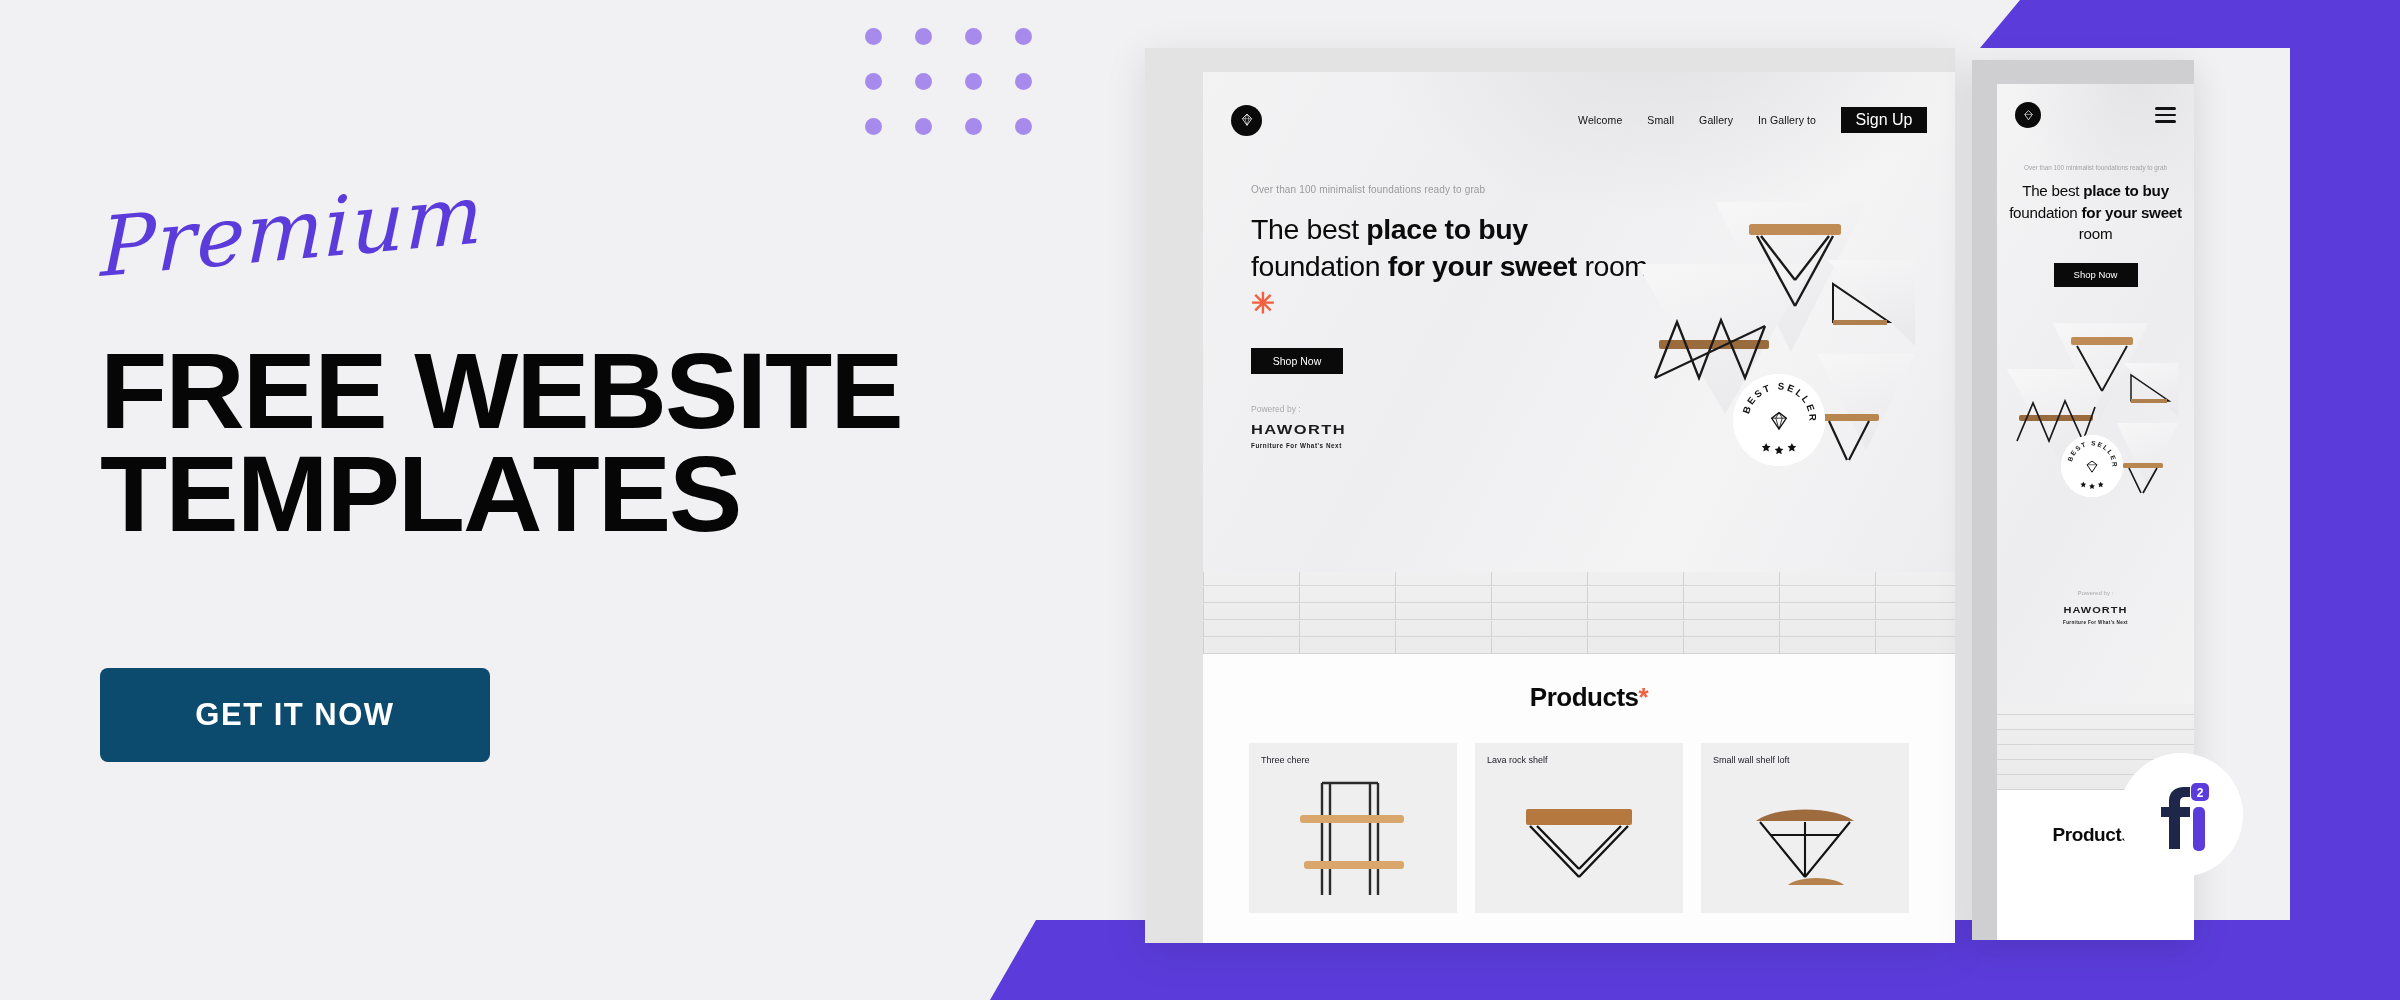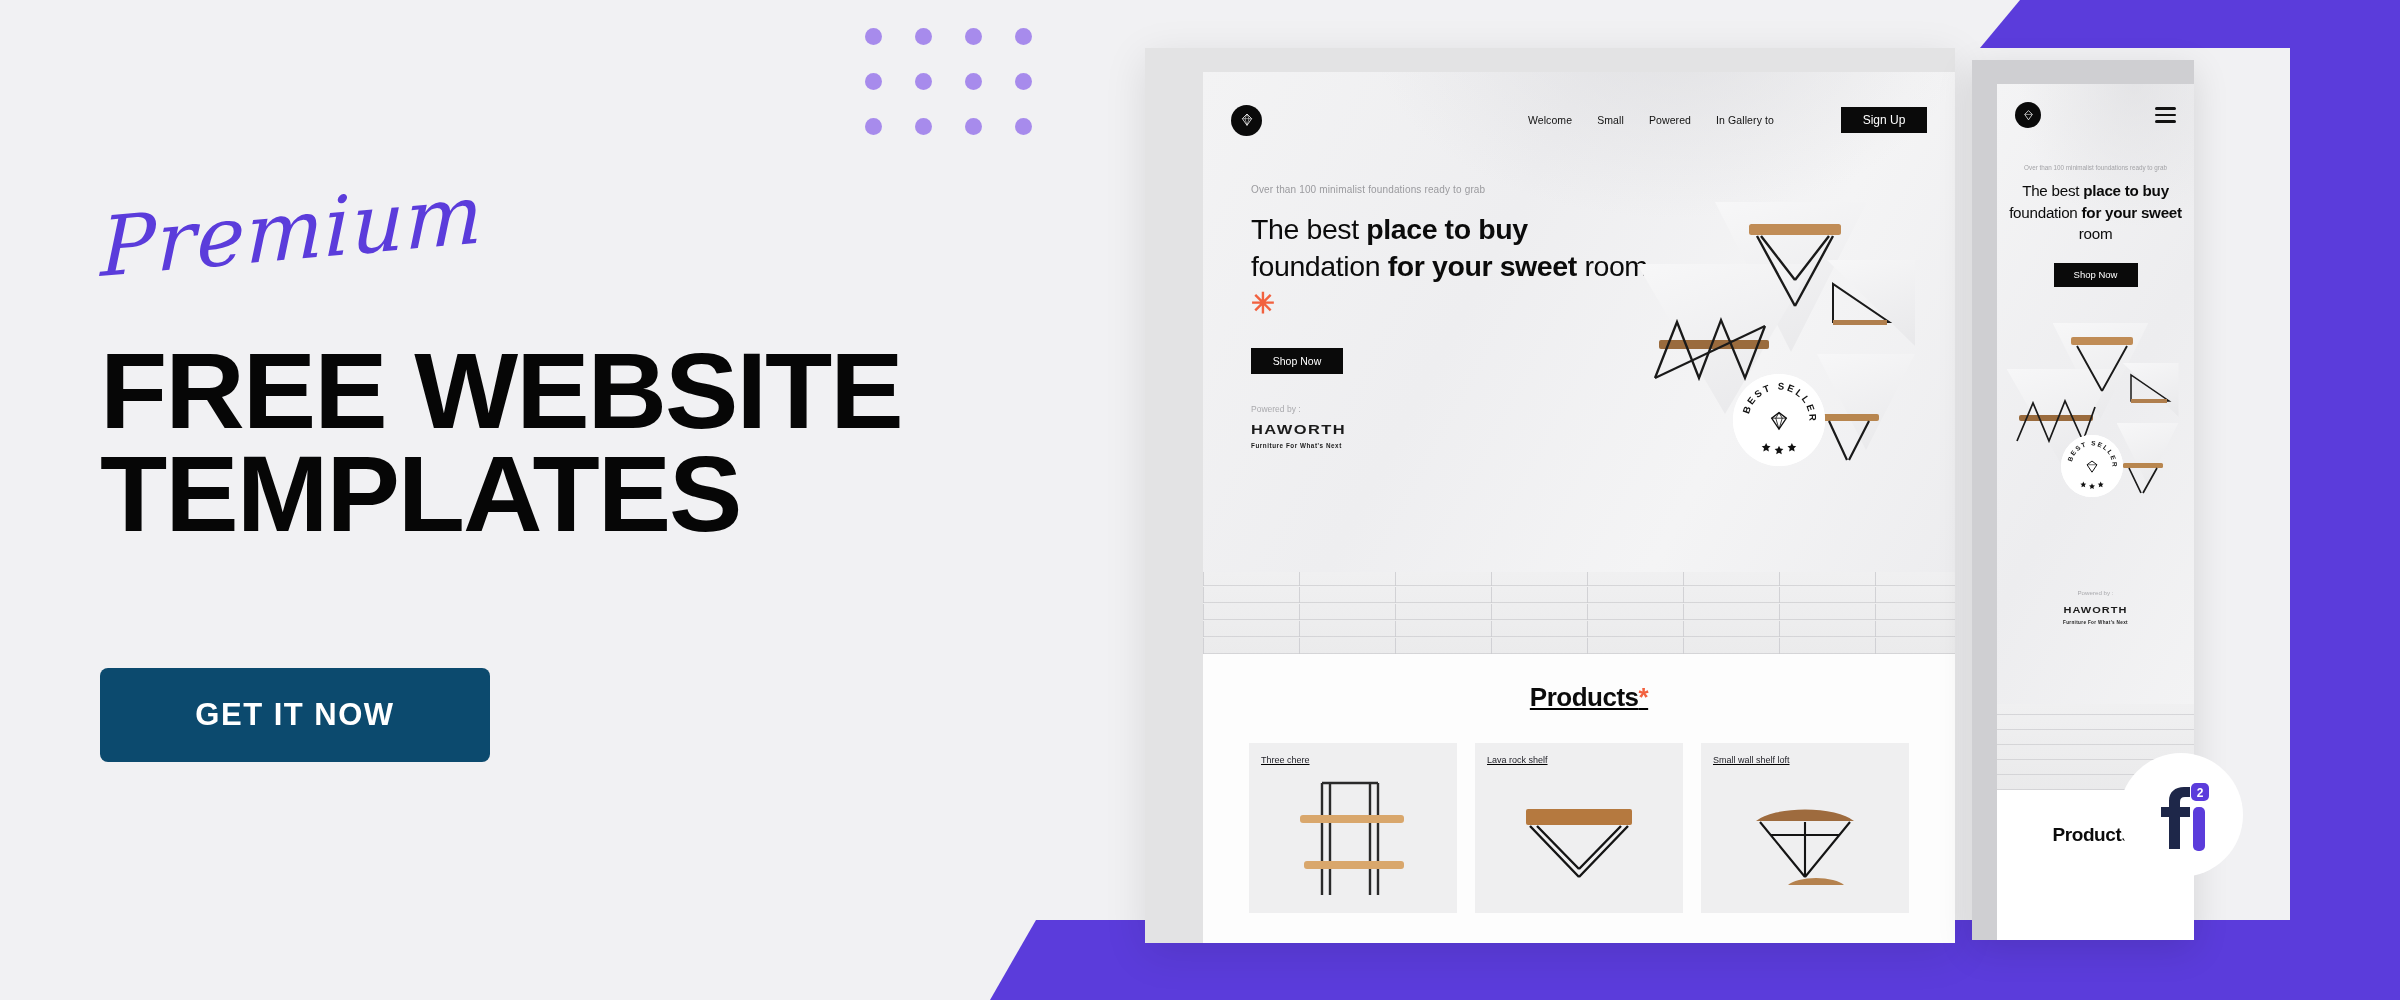--- a/index.html
+++ b/index.html
@@ -80,21 +80,20 @@
     position: absolute; left: 1145px; top: 48px;
     width: 810px; height: 895px;
     background: #e3e3e4;
     box-shadow: 0 10px 40px rgba(0,0,0,.10);
   }
   .desktop-screen {
     position: absolute; left: 58px; top: 24px;
     width: 752px; height: 871px;
     background: #d946ef;
     overflow: hidden;
-    text-decoration: underline;
   }
   .d-hero {
     position: relative; width: 100%; height: 500px;
     background:
       radial-gradient(ellipse 480px 300px at 62% -8%, rgba(215,215,218,.55), rgba(0,0,0,0) 62%),
       linear-gradient(118deg, #f3f3f4 0%, #eeeef0 38%, #f4f4f5 70%, #ededef 100%);
   }
   .d-nav {
     position: absolute; top: 22px; left: 0; right: 0; height: 52px;
     display: flex; align-items: center; padding: 0 28px;
@@ -103,24 +102,23 @@
     width: 31px; height: 31px; border-radius: 50%;
     background: #0a0a0a;
     display: flex; align-items: center; justify-content: center;
     flex: none;
   }
   .d-nav-links {
     margin-left: auto; display: flex; gap: 25px; align-items: center;
     font-size: 10.5px; color: #111; letter-spacing: .1px;
   }
   .signup-btn {
-    margin-left: 42px;
     background: #0a0a0a; color: #fff;
     width: 86px; height: 26px;
-    font-size: 12px;
+    font-size: 16px;
     display: flex; align-items: center; justify-content: center;
     border: none; cursor: pointer;
   }
   .d-hero-copy { position: absolute; left: 48px; top: 112px; width: 400px; }
   .eyebrow { font-size: 10px; color: #9a9a9e; letter-spacing: .15px; }
   .hero-h1 {
     margin-top: 16px;
     font-size: 28.5px; line-height: 1.30; color: #0b0b0b;
     font-weight: normal; letter-spacing: -.4px;
   }
@@ -278,21 +276,21 @@
         <div class="d-nav">
           <div class="logo-circle">
             <svg width="16" height="16" viewBox="0 0 24 24">
               <path d="M12 3 L19 10 L12 20 L5 10 Z" fill="none" stroke="#fff" stroke-width="1.2"></path>
               <path d="M5 10 H19 M12 3 L9 10 L12 20 M12 3 L15 10 L12 20" fill="none" stroke="#fff" stroke-width=".8"></path>
             </svg>
           </div>
           <div class="d-nav-links">
             <span>Welcome</span>
             <span>Small</span>
-            <span>Powered</span>
+            <span>Gallery</span>
             <span>In Gallery to</span>
             <button class="signup-btn">Sign Up</button>
           </div>
         </div>
 
         <div class="d-hero-copy">
           <div class="eyebrow">Over than 100 minimalist foundations ready to grab</div>
           <h1 class="hero-h1">
             <span>The best </span><b>place to</b>
             <b>buy</b><span> foundation </span><b>for</b>

